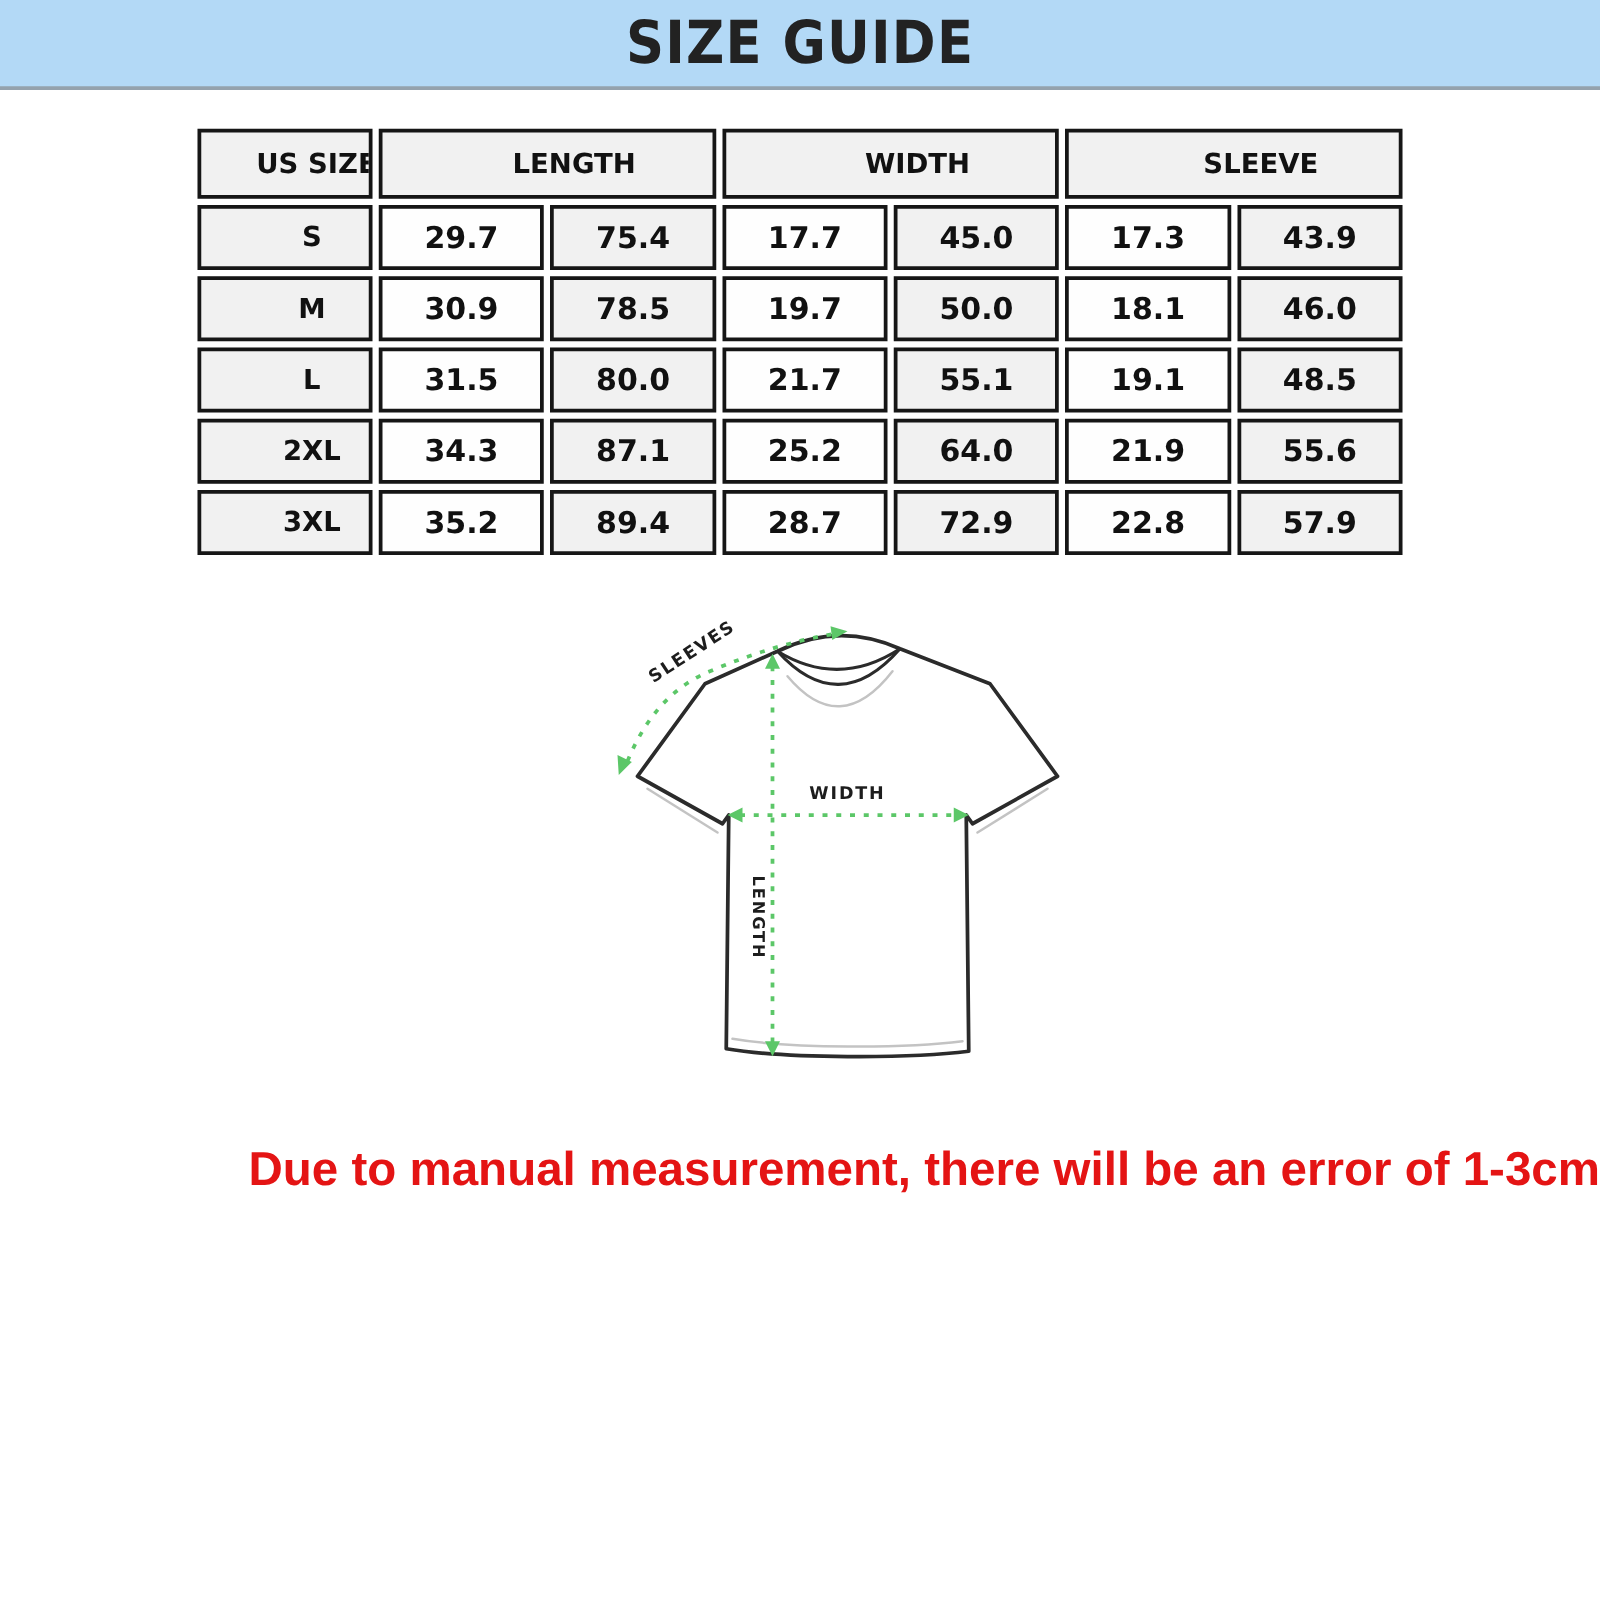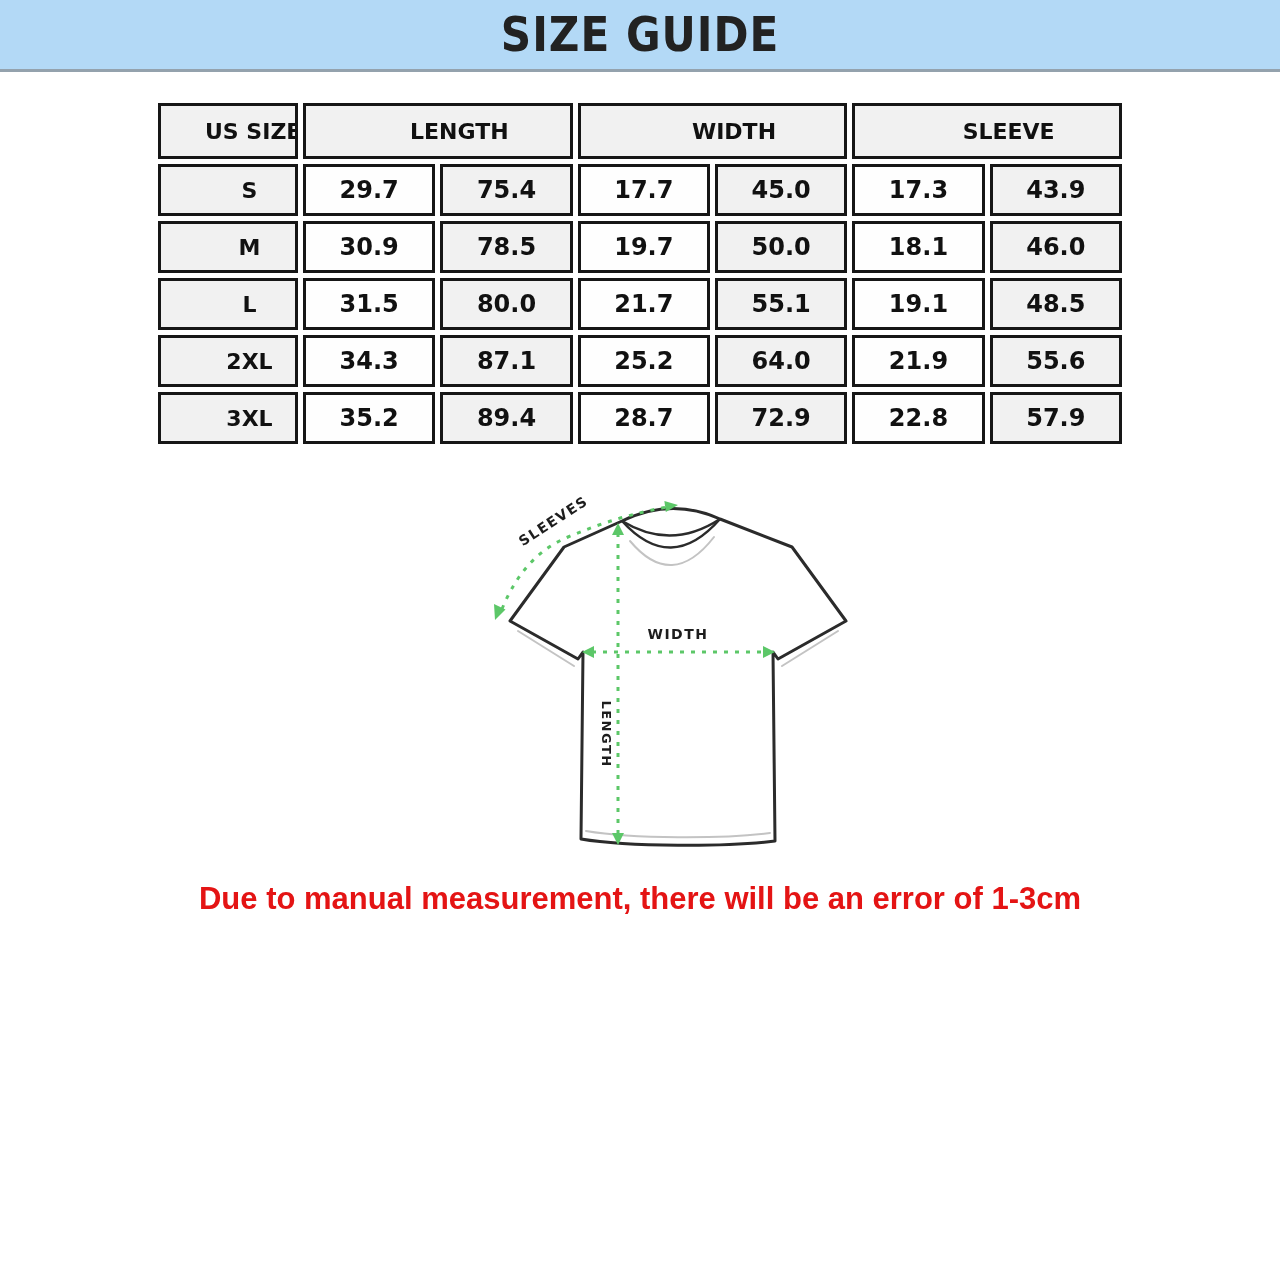--- a/index.html
+++ b/index.html
@@ -45,23 +45,23 @@
   .diagram{display:block;width:420px;height:392px;margin:40px 0 0 488px;}
   .outline{stroke:#2b2b2b;stroke-width:3;fill:#fff;stroke-linejoin:round;stroke-linecap:round;}
   .thin{fill:none;stroke:#2b2b2b;stroke-width:2.5;}
   .stitch{stroke:#c3c3c3;stroke-width:2;fill:none;stroke-linecap:round;}
   .measure{stroke:var(--accent-green);stroke-width:3;stroke-dasharray:4 7;fill:none;stroke-linecap:butt;}
   .arrow{fill:var(--accent-green);stroke:none;}
   .dlabel{font-size:14px;font-weight:700;letter-spacing:1.5px;fill:#1d1d1d;
           font-family:"DejaVu Sans","Liberation Sans",sans-serif;}
   
   .footnote{
-    text-align:center;
+    margin-top:34px;text-align:right;
     font-family:"Liberation Sans","DejaVu Sans",sans-serif;
-    font-size:31px;font-weight:700;color:var(--footnote-red);
+    font-size:38px;font-weight:700;color:var(--footnote-red);
   }
 </style>
 </head>
 <body>
 
 <header class="banner">
   <h1>SIZE GUIDE</h1>
 </header>
 
 <div class="table-wrap">

